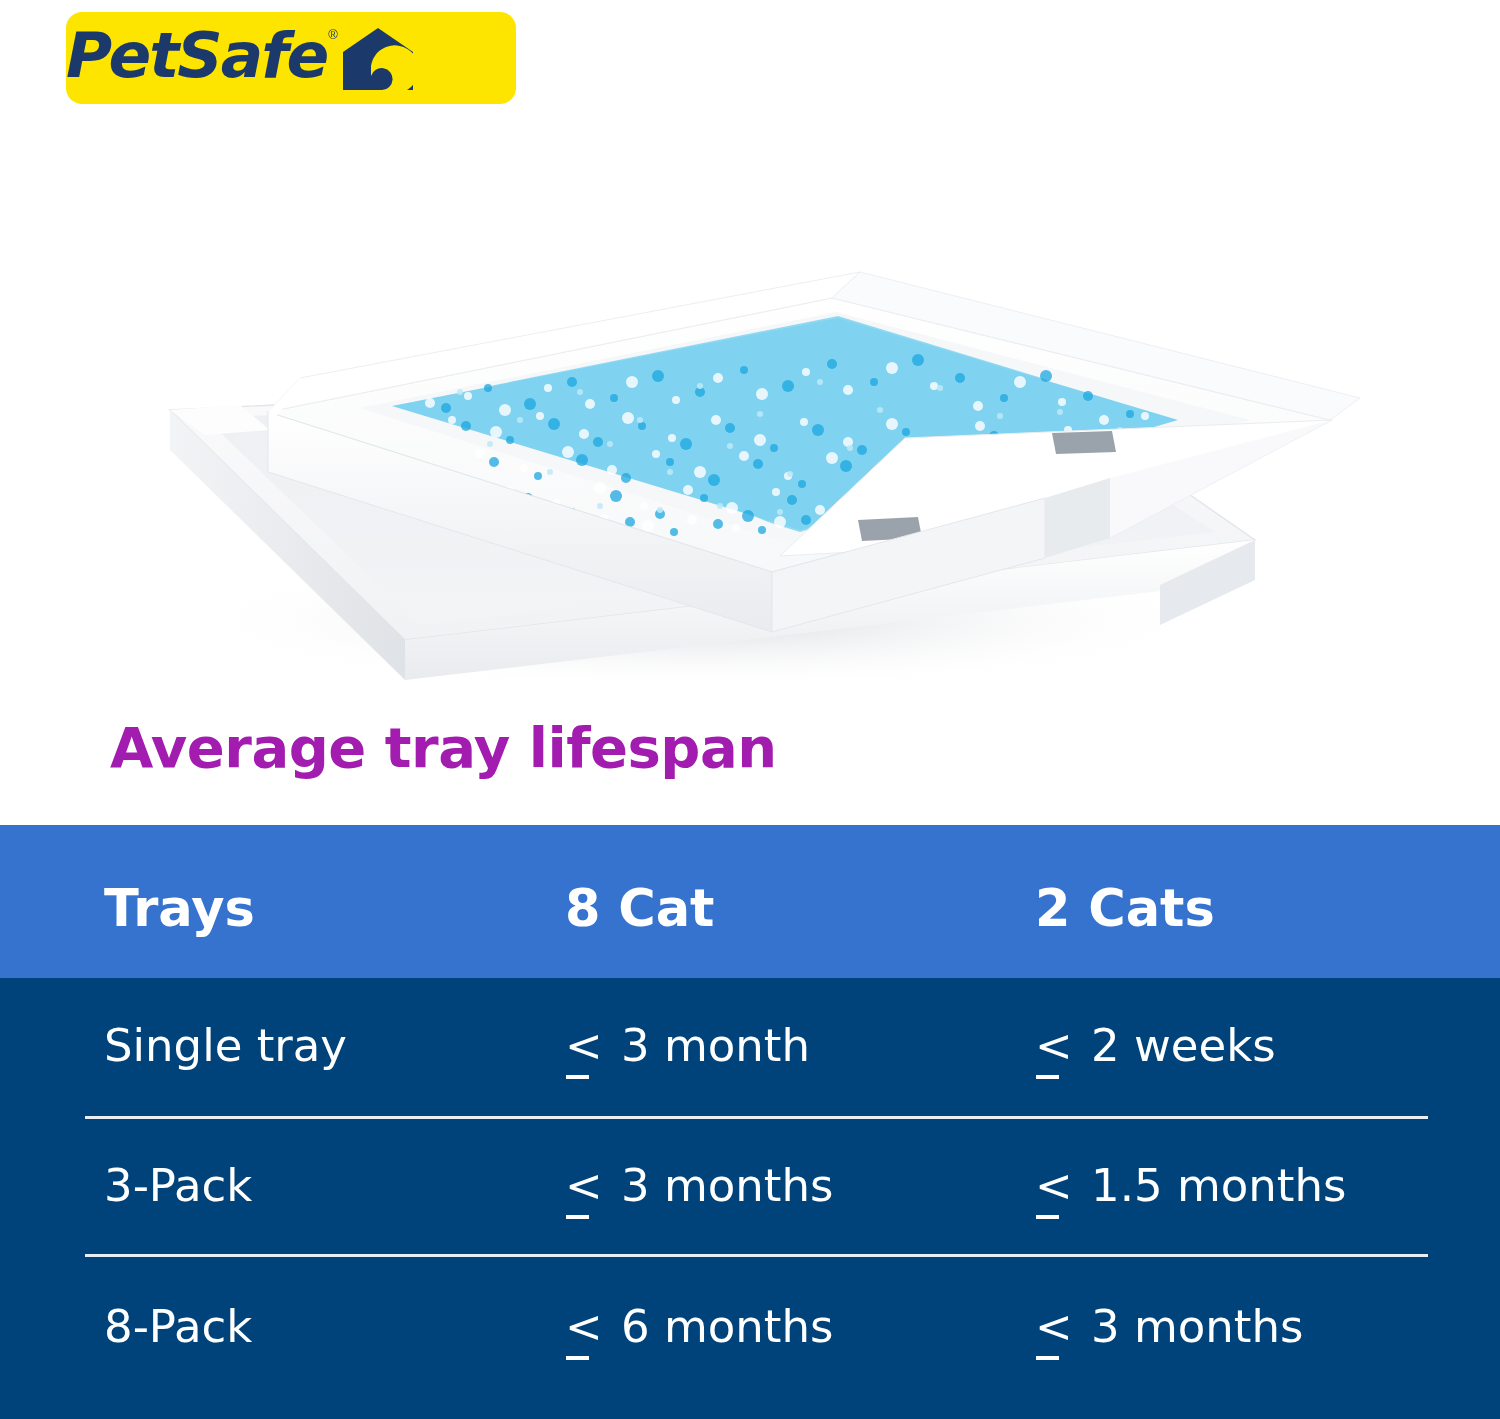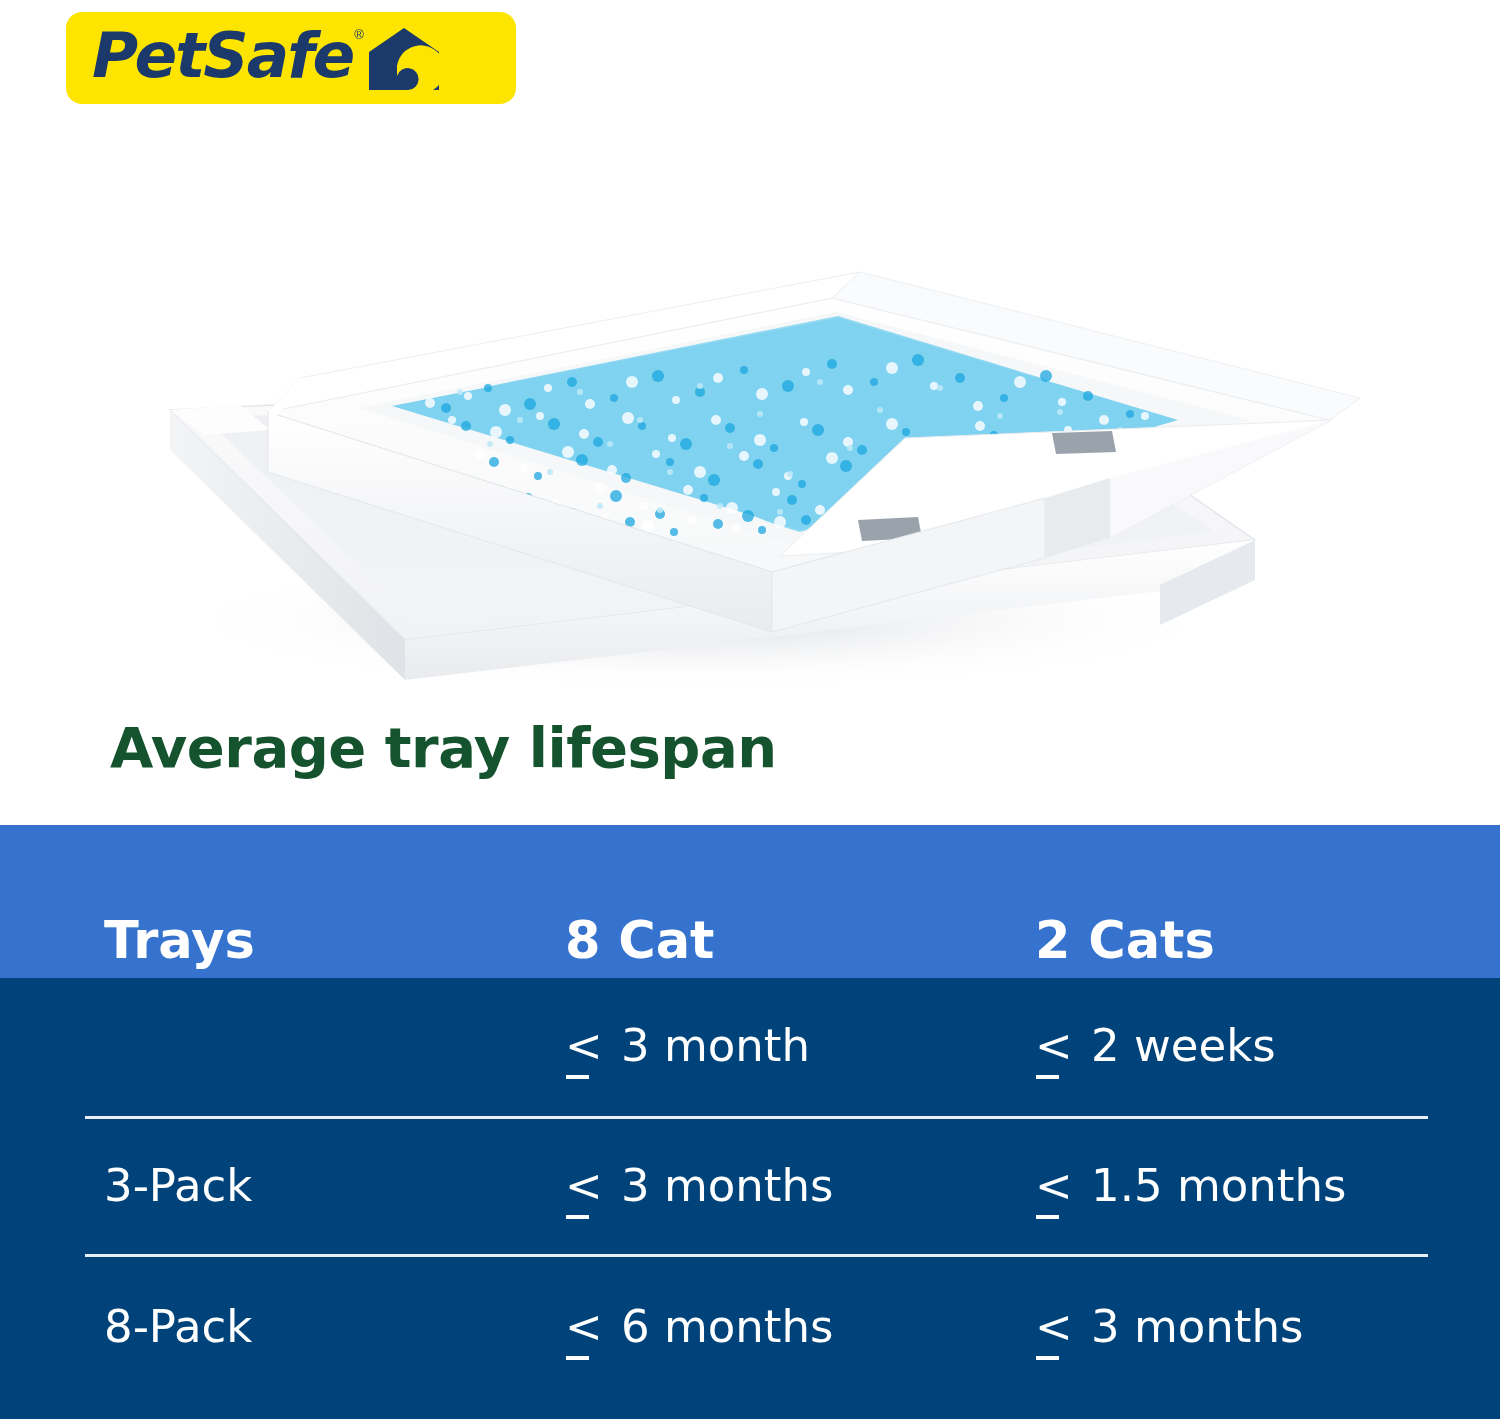--- a/index.html
+++ b/index.html
@@ -23,21 +23,20 @@
   .logo {
     position: absolute;
     left: 66px;
     top: 12px;
     width: 450px;
     height: 92px;
     background: #FDE500;
     border-radius: 16px;
     display: flex;
     align-items: center;
-    padding-left: 26px;
   }
   .logo-word {
     font-family: "DejaVu Sans", sans-serif;
     font-weight: 700;
     font-style: italic;
     font-size: 63px;
     letter-spacing: -2px;
     color: #1B3A6B;
     line-height: 1;
     position: relative;
@@ -75,21 +74,21 @@
   
   .section-title {
     position: absolute;
     left: 110px;
     top: 720px;
     font-family: "DejaVu Sans", sans-serif;
     font-weight: 700;
     font-size: 56px;
     line-height: 1;
     letter-spacing: -0.5px;
-    color: #14532d;
+    color: #a21caf;
     white-space: nowrap;
   }
 
   
   .table {
     position: absolute;
     left: 0;
     top: 825px;
     width: 1500px;
     height: 594px;
@@ -112,21 +111,20 @@
     position: absolute;
     font-family: "DejaVu Sans", sans-serif;
     color: #ffffff;
     white-space: nowrap;
     line-height: 1;
   }
   .th {
     font-weight: 700;
     font-size: 51px;
     top: 58px;
-    margin-top: 32px;
   }
   .td {
     font-weight: 400;
     font-size: 45px;
   }
   .c0 { left: 104px; }
   .c1 { left: 565px; }
   .c2 { left: 1035px; }
 
   .r0 { top: 198px; }
@@ -434,20 +432,21 @@
 
   <div class="table">
 
     <div class="thead"></div>
     <div class="tbody"></div>
 
     <div class="cell th c0">Trays</div>
     <div class="cell th c1">8 Cat</div>
     <div class="cell th c2">2 Cats</div>
 
+    <div class="cell td c0 r0">Single tray</div>
     <div class="cell td c1 r0"><span class="lte">&lt;</span> <span>3 month</span></div>
     <div class="cell td c2 r0"><span class="lte">&lt;</span> <span>2 weeks</span></div>
 
     <div class="divider div1"></div>
 
     <div class="cell td c0 r1">3-Pack</div>
     <div class="cell td c1 r1"><span class="lte">&lt;</span> <span>3 months</span></div>
     <div class="cell td c2 r1"><span class="lte">&lt;</span> <span>1.5 months</span></div>
 
     <div class="divider div2"></div>

